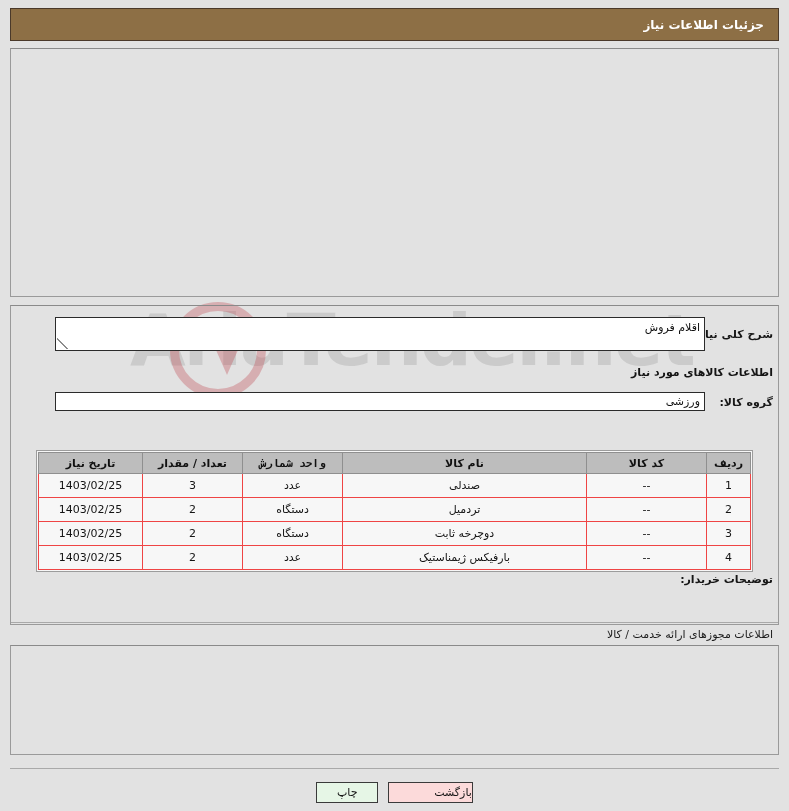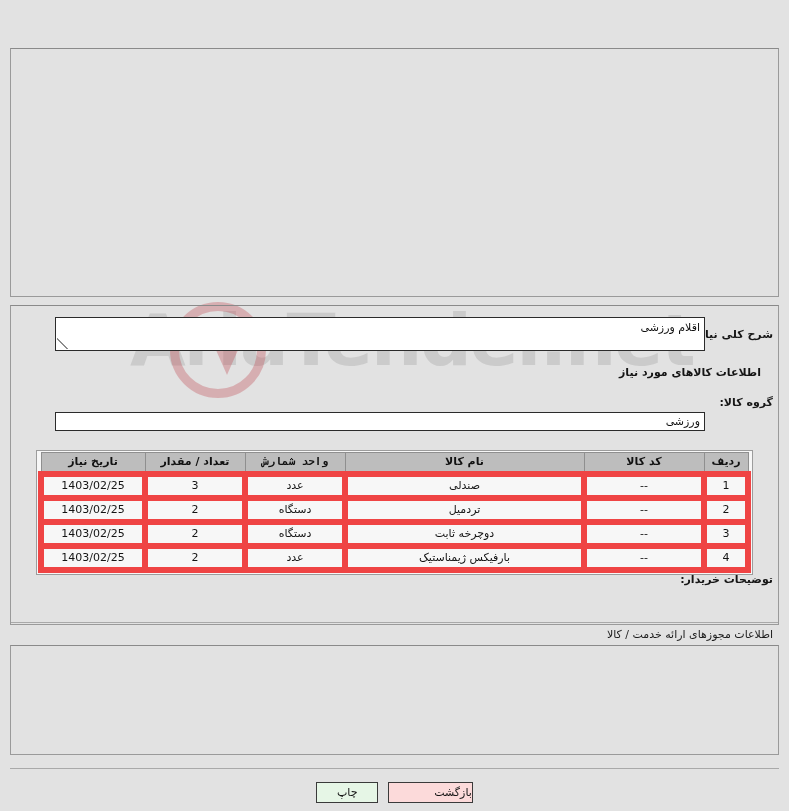--- a/index.html
+++ b/index.html
@@ -180,21 +180,21 @@
   table.grid th {
     background: #bdbdbd;
     border: 1px solid #8f8f8f;
     height: 21px;
     font-weight: bold;
     color: #111;
     padding: 0 4px;
   }
   table.grid td {
     background: #f7f7f7;
-    border: 6px solid #ef4444;
+    border: 1px solid #ef4444;
     height: 24px;
     text-align: center;
     color: #141414;
     padding: 0 4px;
   }
   .gridwrap {
     position: absolute;
     border: 1px solid #9c9c9c;
     background: #f7f7f7;
     padding: 1px;
@@ -270,20 +270,23 @@
 </head>
 <body>
 
 <div id="root">
 
   <div class="watermark">
     <div class="wm-text">AriaTender.net</div>
     <div class="wm-logo"></div>
   </div>
 
+  <div class="topbar">
+    <span>جزئیات اطلاعات نیاز</span>
+  </div>
 
   <div class="panel" style="left:10px; top:48px; width:769px; height:249px;"></div>
 
   <div class="row" style="right:16px; top:66px;">
     <span class="lbl" style="width:88px;">شماره نیاز:</span>
   </div>
   <div class="inp center" style="position:absolute; right:110px; top:64px; width:186px;">1103097587000052</div>
 
   <div class="row" style="right:325px; top:66px;">
     <span class="lbl" style="white-space:nowrap;">تاریخ و ساعت اعلان عمومی:</span>
@@ -348,26 +351,26 @@
     <span class="plain">متوسط</span>
   </div>
   <div style="position:absolute; right:286px; top:272px; display:flex; align-items:center; gap:8px;">
     <span class="cbox"></span>
     <span class="plain" style="white-space:nowrap;">پرداخت تمام یا بخشی از مبلغ خرید،از محل "اسناد خزانه اسلامی" خواهد بود.</span>
   </div>
 
   <div class="panel transparent" style="left:10px; top:305px; width:769px; height:320px;"></div>
 
   <span class="lbl bold" style="position:absolute; right:16px; top:328px;">شرح کلی نیاز:</span>
-  <div class="ta" style="position:absolute; right:84px; top:317px; width:650px; height:34px;">اقلام ورزشی</div>
-
-  <span class="sectitle" style="right:28px; top:366px;">اطلاعات کالاهای مورد نیاز</span>
+  <div class="ta" style="position:absolute; right:84px; top:317px; width:650px; height:34px;">اقلام فروش</div>
+
+  <span class="sectitle" style="right:16px; top:366px;">اطلاعات کالاهای مورد نیاز</span>
 
   <span class="lbl bold" style="position:absolute; right:16px; top:396px;">گروه کالا:</span>
-  <div class="inp rightal" style="position:absolute; right:84px; top:412px; width:650px;">ورزشی</div>
+  <div class="inp rightal" style="position:absolute; right:84px; top:392px; width:650px;">ورزشی</div>
 
   <div class="gridwrap" style="right:36px; top:450px; width:717px;">
     <table class="grid">
       <thead>
         <tr>
           <th style="width:44px;">ردیف</th>
           <th style="width:120px;margin-top:32px;">کد کالا</th>
           <th>نام کالا</th>
           <th style="width:100px;font-family:Liberation Mono, monospace;">واحد شمارش</th>
           <th style="width:100px;">تعداد / مقدار</th>

